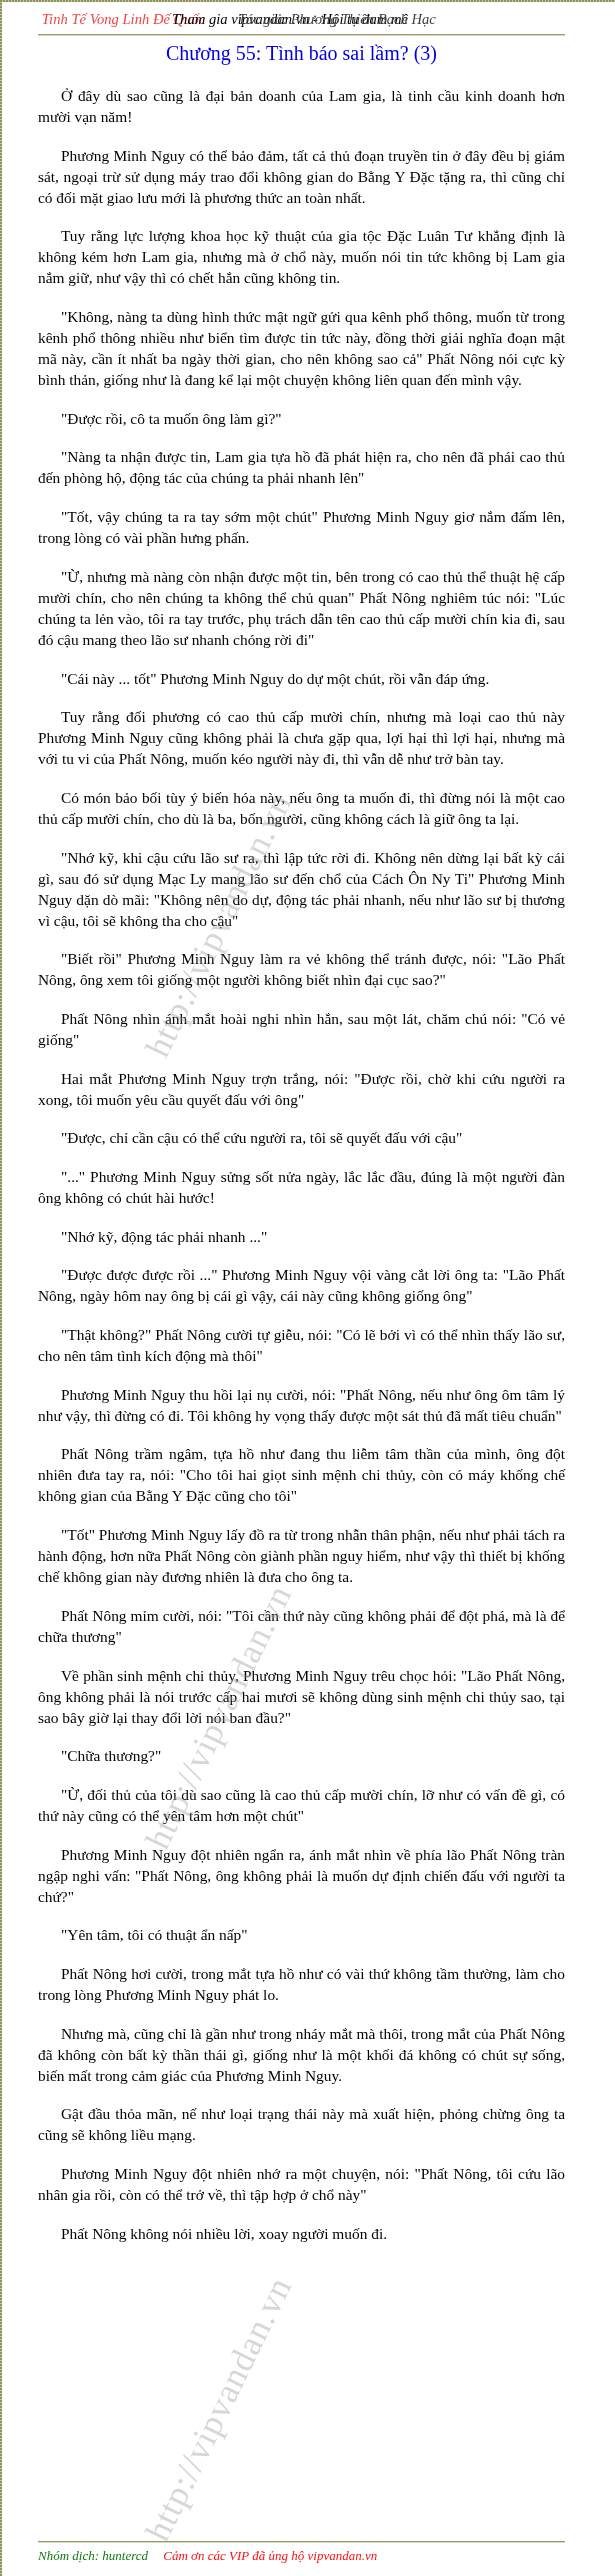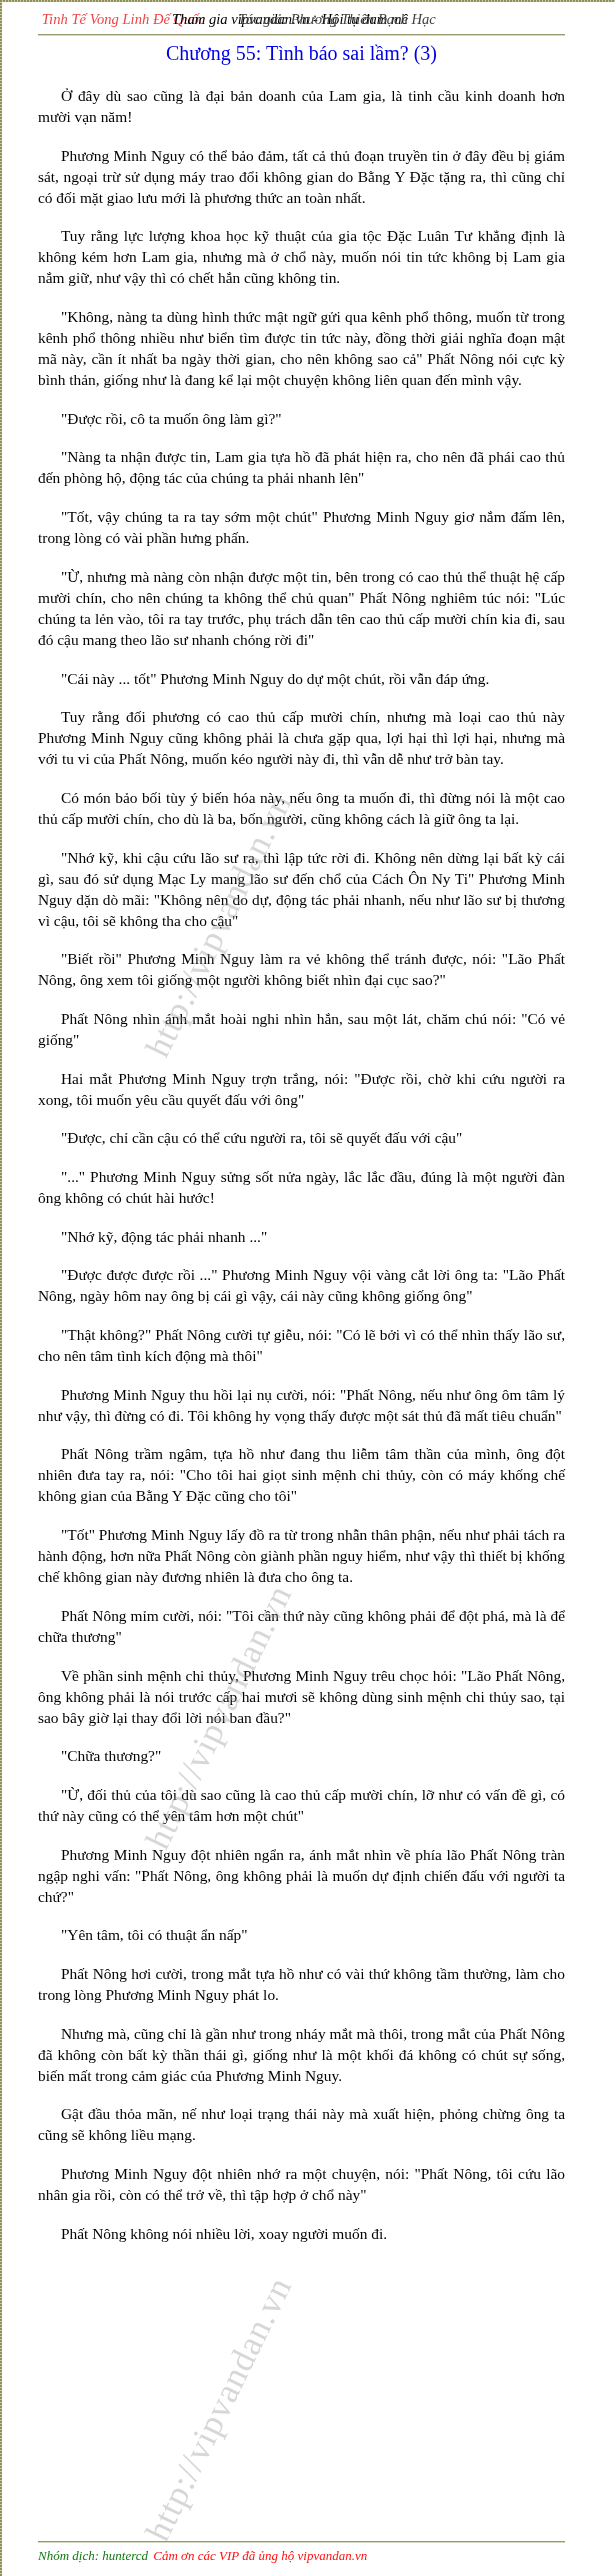--- a/index.html
+++ b/index.html
@@ -46,21 +46,21 @@
   .content p {
     margin: 0 0 17.7px 0;
     text-indent: 23px;
     font-family: Liberation Serif, serif;
   }
   .footer {
     position: absolute; left: 38px; top: 2548px; width: 527px;
     font-style: italic; font-size: 13px; white-space: nowrap;
   }
   .f-team { color: #0f7a0f; }
-  .f-thanks { color: #ff1010; margin-left: 2px; }
+  .f-thanks { color: #ff1010; margin-left: 12px; }
   .watermark {
     position: absolute;
     font-size: 35px;
     color: rgba(150,150,150,0.38);
     white-space: nowrap;
     transform-origin: 0 0;
     transform: rotate(-64deg);
     letter-spacing: 0.8px;
     pointer-events: none;
   }

